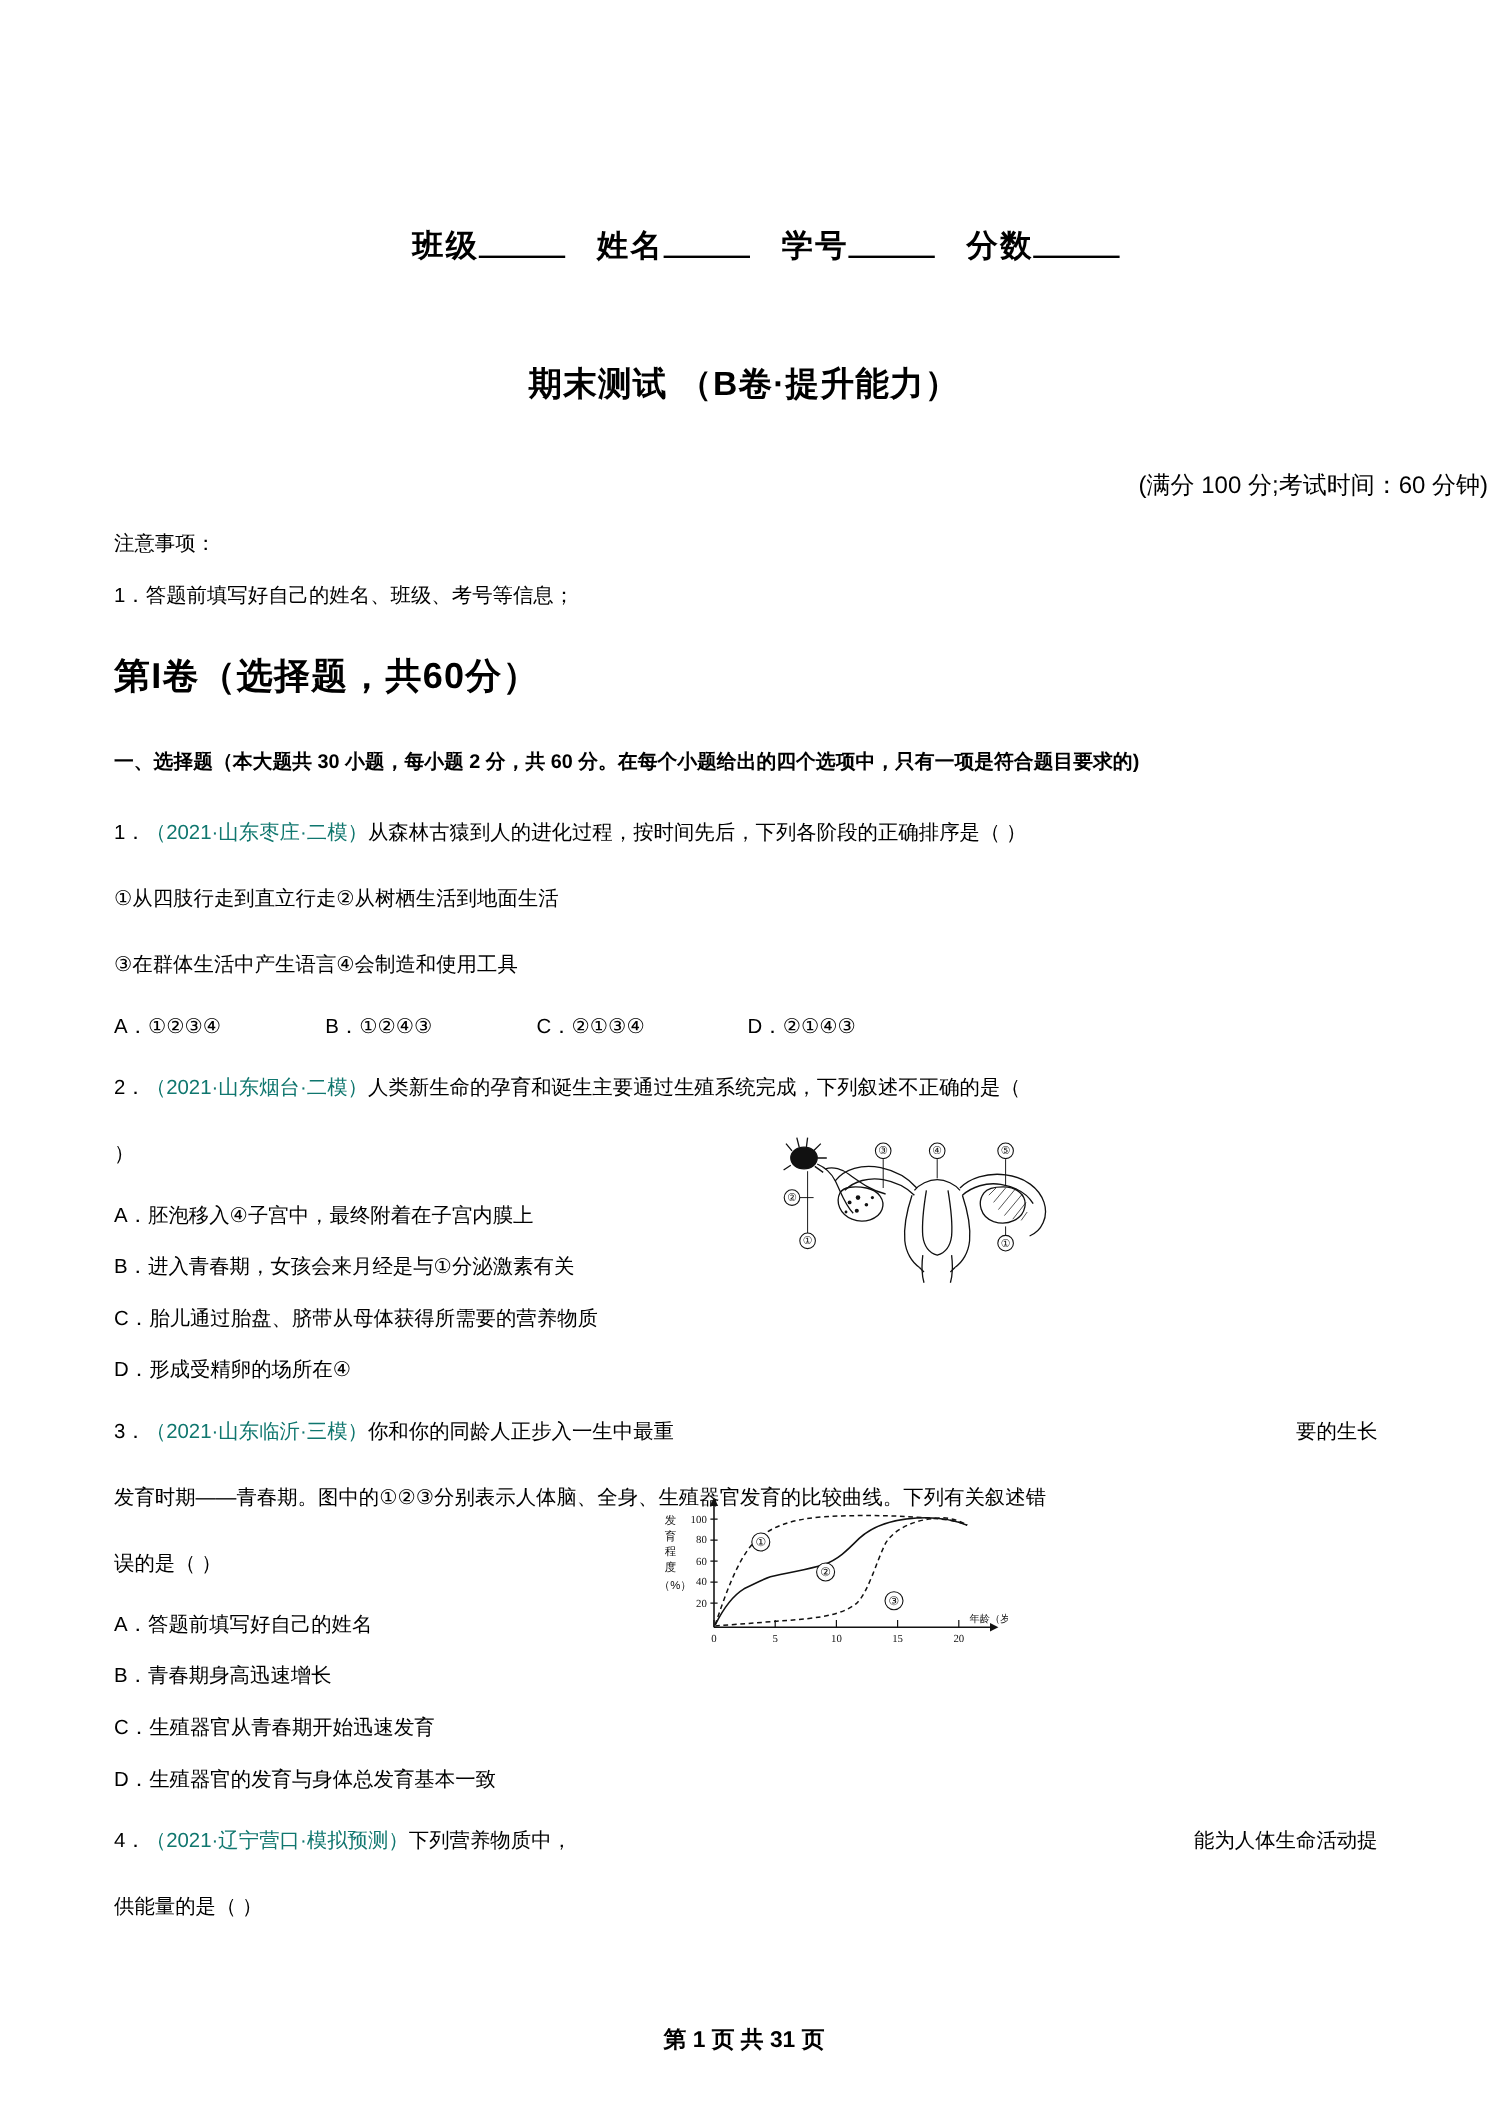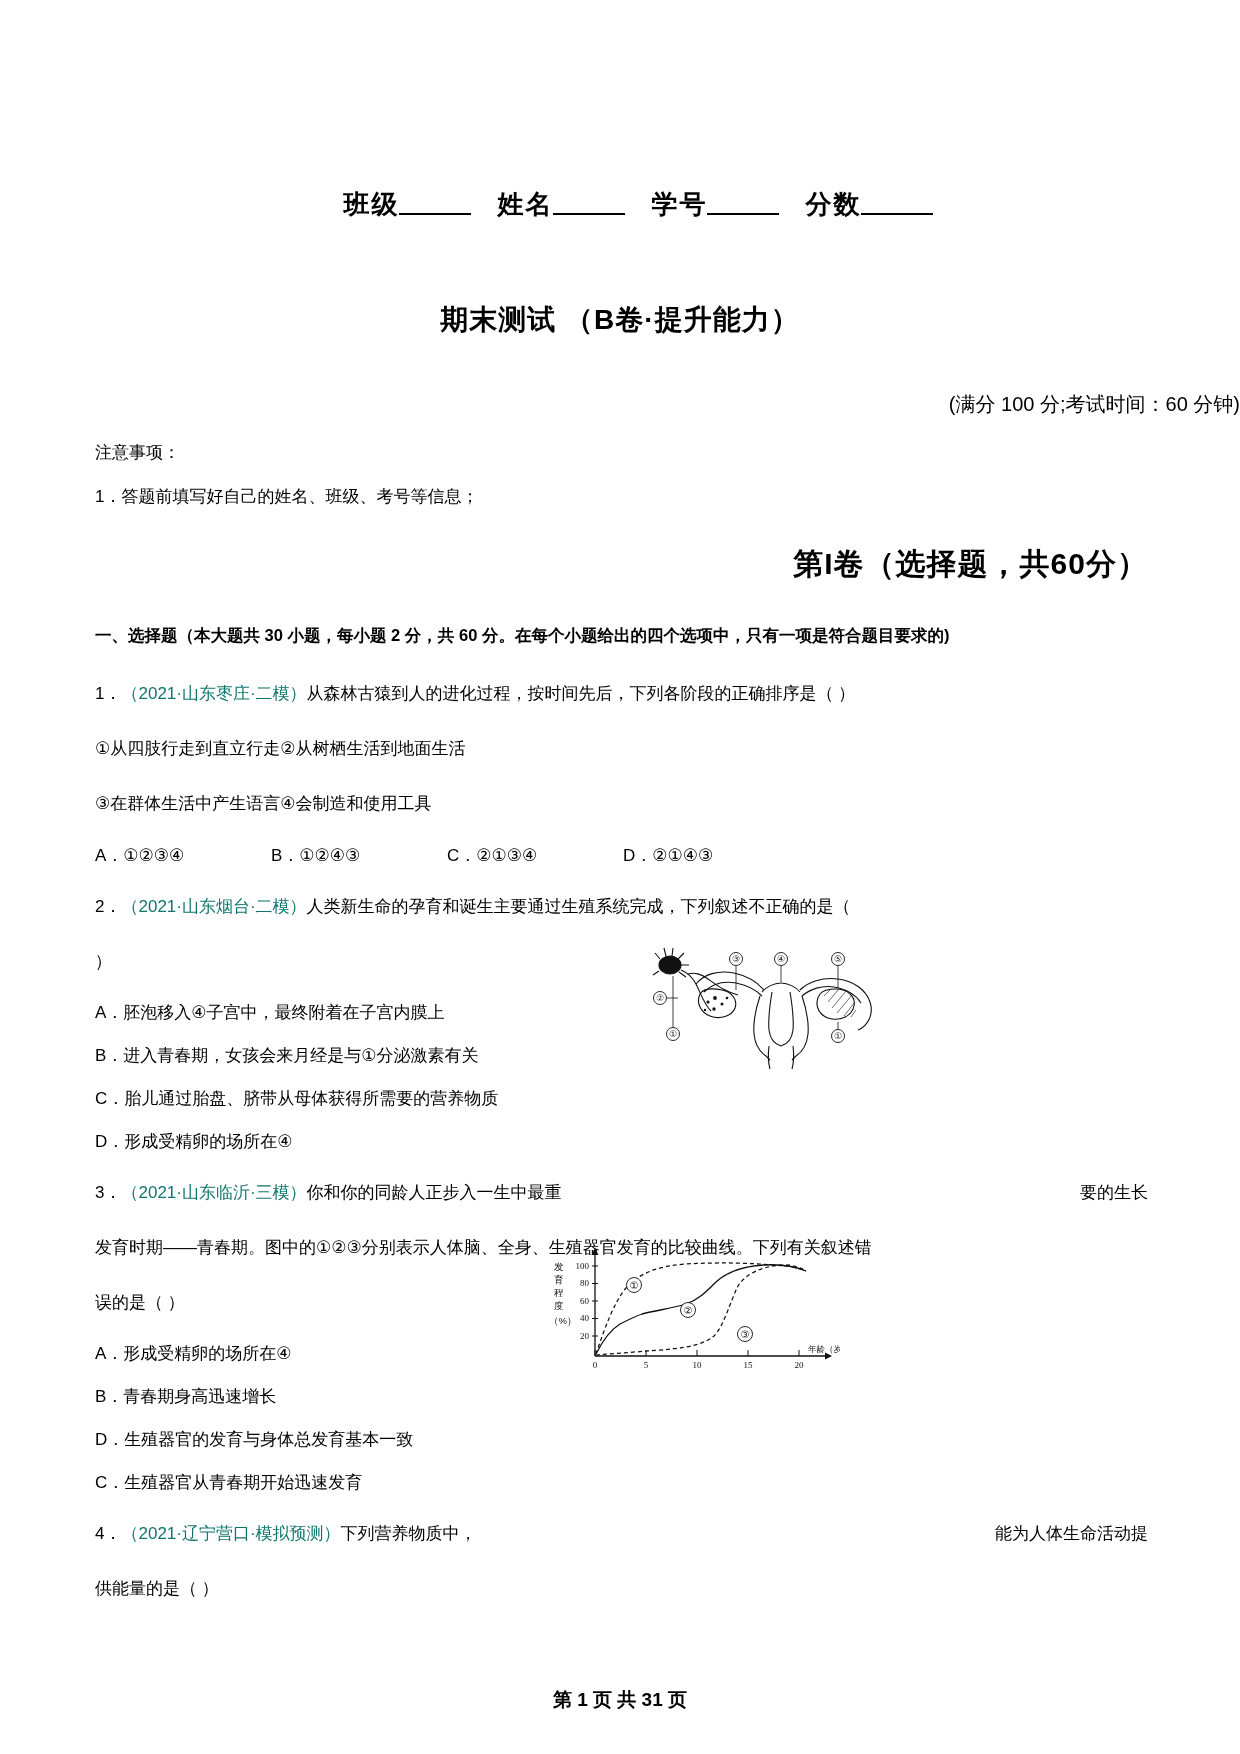--- a/index.html
+++ b/index.html
@@ -54,21 +54,21 @@
   }
   .notice-title{
     margin:26px 0 0 0;
     font-size:17px;
   }
   .notice-item{
     margin:27px 0 0 0;
     font-size:17px;
   }
   .vol-title{
-    text-align:right;
+    text-align:left;
     font-size:30px;
     font-weight:bold;
     margin:44px 0 0 0;
     letter-spacing:1px;
   }
   .sec-head{
     font-size:16.5px;
     font-weight:bold;
     margin:40px 0 0 0;
     line-height:1.95;
@@ -164,24 +164,24 @@
     <div class="opt">A．胚泡移入④子宫中，最终附着在子宫内膜上</div>
     <div class="opt">B．进入青春期，女孩会来月经是与①分泌激素有关</div>
     <div class="opt">C．胎儿通过胎盘、脐带从母体获得所需要的营养物质</div>
     <div class="opt">D．形成受精卵的场所在④</div>
 
     <div class="q">
       <span>3．</span><span class="src">（2021·山东临沂·三模）</span><span>你和你的同龄人正步入一生中最重</span><span class="q-float-right">要的生长</span>
     </div>
     <div class="q tight">发育时期——青春期。图中的①②③分别表示人体脑、全身、生殖器官发育的比较曲线。下列有关叙述错</div>
     <div class="q tight">误的是（     ）</div>
-    <div class="opt">A．形成受精卵的场所在④</div>
+    <div class="opt">A．答题前填写好自己的姓名</div>
     <div class="opt">B．青春期身高迅速增长</div>
+    <div class="opt">C．生殖器官从青春期开始迅速发育</div>
     <div class="opt">D．生殖器官的发育与身体总发育基本一致</div>
-    <div class="opt">C．生殖器官从青春期开始迅速发育</div>
 
     <div class="q">
       <span>4．</span><span class="src">（2021·辽宁营口·模拟预测）</span><span>下列营养物质中，</span><span class="q-float-right">能为人体生命活动提</span>
     </div>
     <div class="q tight">供能量的是（     ）</div>
 
   </div>
 
   <div class="fig-uterus">
     <svg viewBox="0 0 260 140" width="260" height="140">

